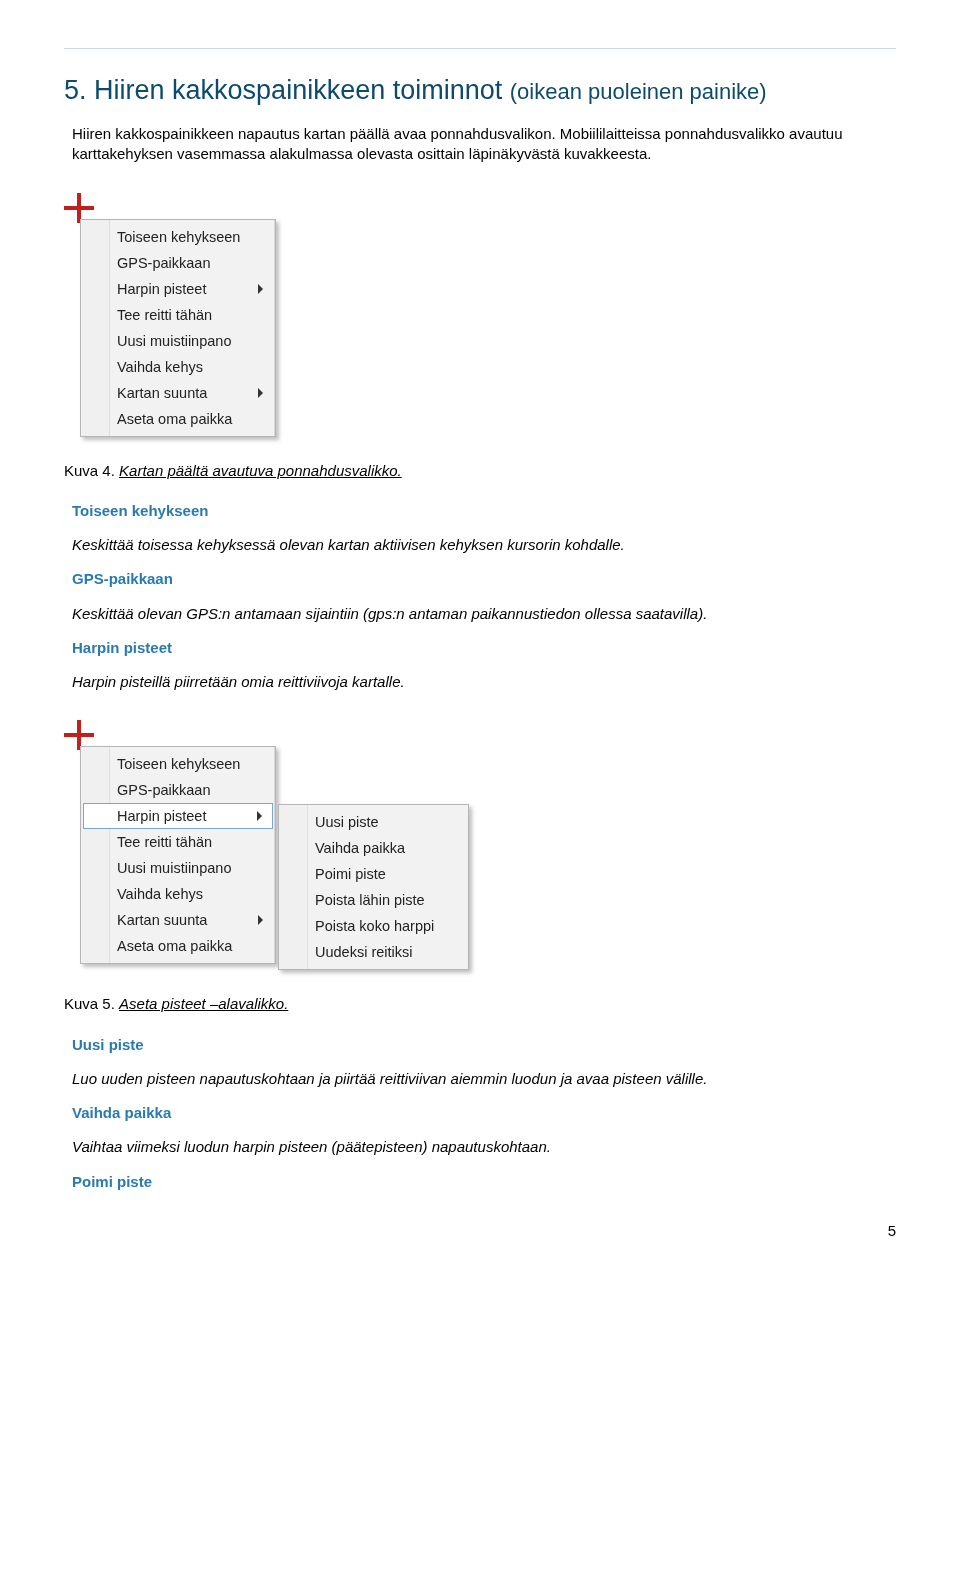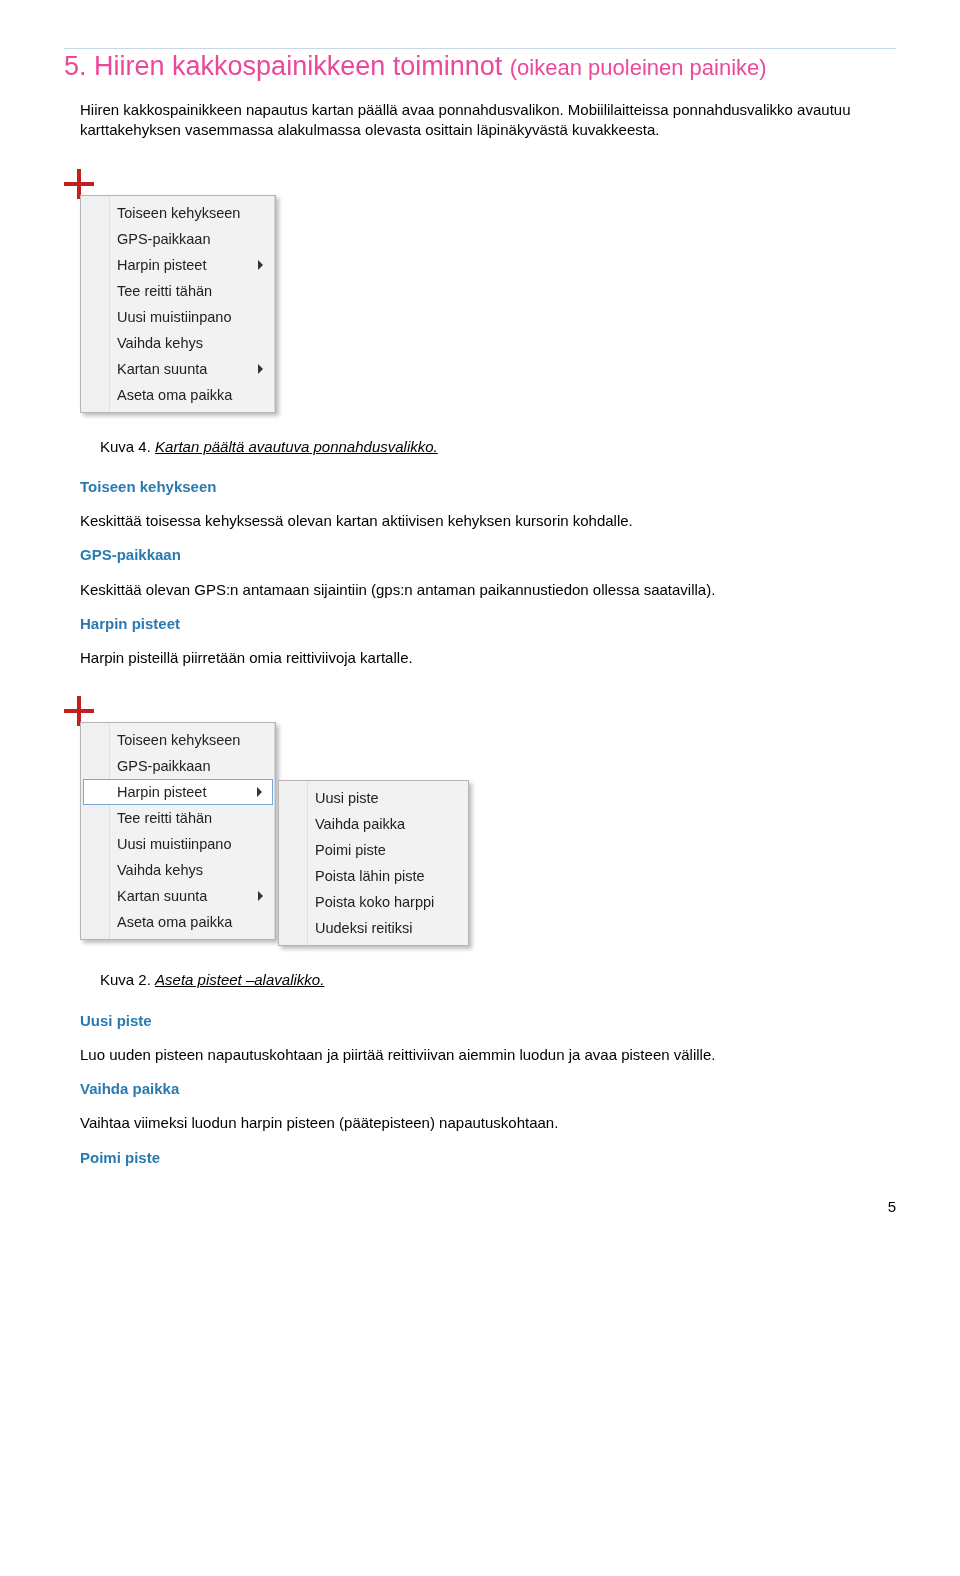--- a/index.html
+++ b/index.html
@@ -9,34 +9,34 @@
     font-size: 15px;
     color: #000;
     background: #fff;
     width: 960px;
     box-sizing: border-box;
   }
   h1.section-heading {
     font-family: "Segoe UI", Arial, sans-serif;
     font-weight: 400;
     font-size: 27px;
-    color: #ec4899;
+    color: #0c4a6e;
     margin: 0 0 18px 0;
-    padding-top: 2px;
+    padding-top: 26px;
     border-top: 1px solid #c9d8e6;
   }
   h1.section-heading .subtitle {
     font-size: 22px;
   }
-  p { margin: 0 0 14px 16px; line-height: 1.35; }
+  p { margin: 0 0 14px 8px; line-height: 1.35; }
   .caption { margin: 14px 0 20px 0; }
-  .caption-label { font-style: normal; margin-left: 36px; }
+  .caption-label { font-style: normal; }
   .caption-title { font-style: italic; text-decoration: underline; }
   .def-term { color: #2a7ab0; font-weight: bold; margin-top: 14px; }
-  .def-body { margin-top: 2px; margin-bottom: 14px; }
+  .def-body { margin-top: 2px; margin-bottom: 14px; font-style: italic; }
   .page-num { text-align: right; font-size: 15px; margin-top: 30px; }
 
   .menu-figure {
     margin: 14px 0 10px 0;
     position: relative;
     display: inline-block;
   }
   .cross {
     width: 30px; height: 30px;
     position: relative;
@@ -180,21 +180,21 @@
         <div class="menu-item"><span>Vaihda paikka</span></div>
         <div class="menu-item"><span>Poimi piste</span></div>
         <div class="menu-item"><span>Poista lähin piste</span></div>
         <div class="menu-item"><span>Poista koko harppi</span></div>
         <div class="menu-item"><span>Uudeksi reitiksi</span></div>
       </div>
   </div>
 </div>
 
 <p class="caption">
-  <span class="caption-label">Kuva 2.</span>
+  <span class="caption-label">Kuva 5.</span>
   <span class="caption-title">Aseta pisteet –alavalikko.</span>
 </p>
 
 <div id="defs2">
     <p class="def-term">Uusi piste</p>
     <p class="def-body">Luo uuden pisteen napautuskohtaan ja piirtää reittiviivan aiemmin luodun ja avaa pisteen välille.</p>
     <p class="def-term">Vaihda paikka</p>
     <p class="def-body">Vaihtaa viimeksi luodun harpin pisteen (päätepisteen) napautuskohtaan.</p>
     <p class="def-term">Poimi piste</p>
   </div>

